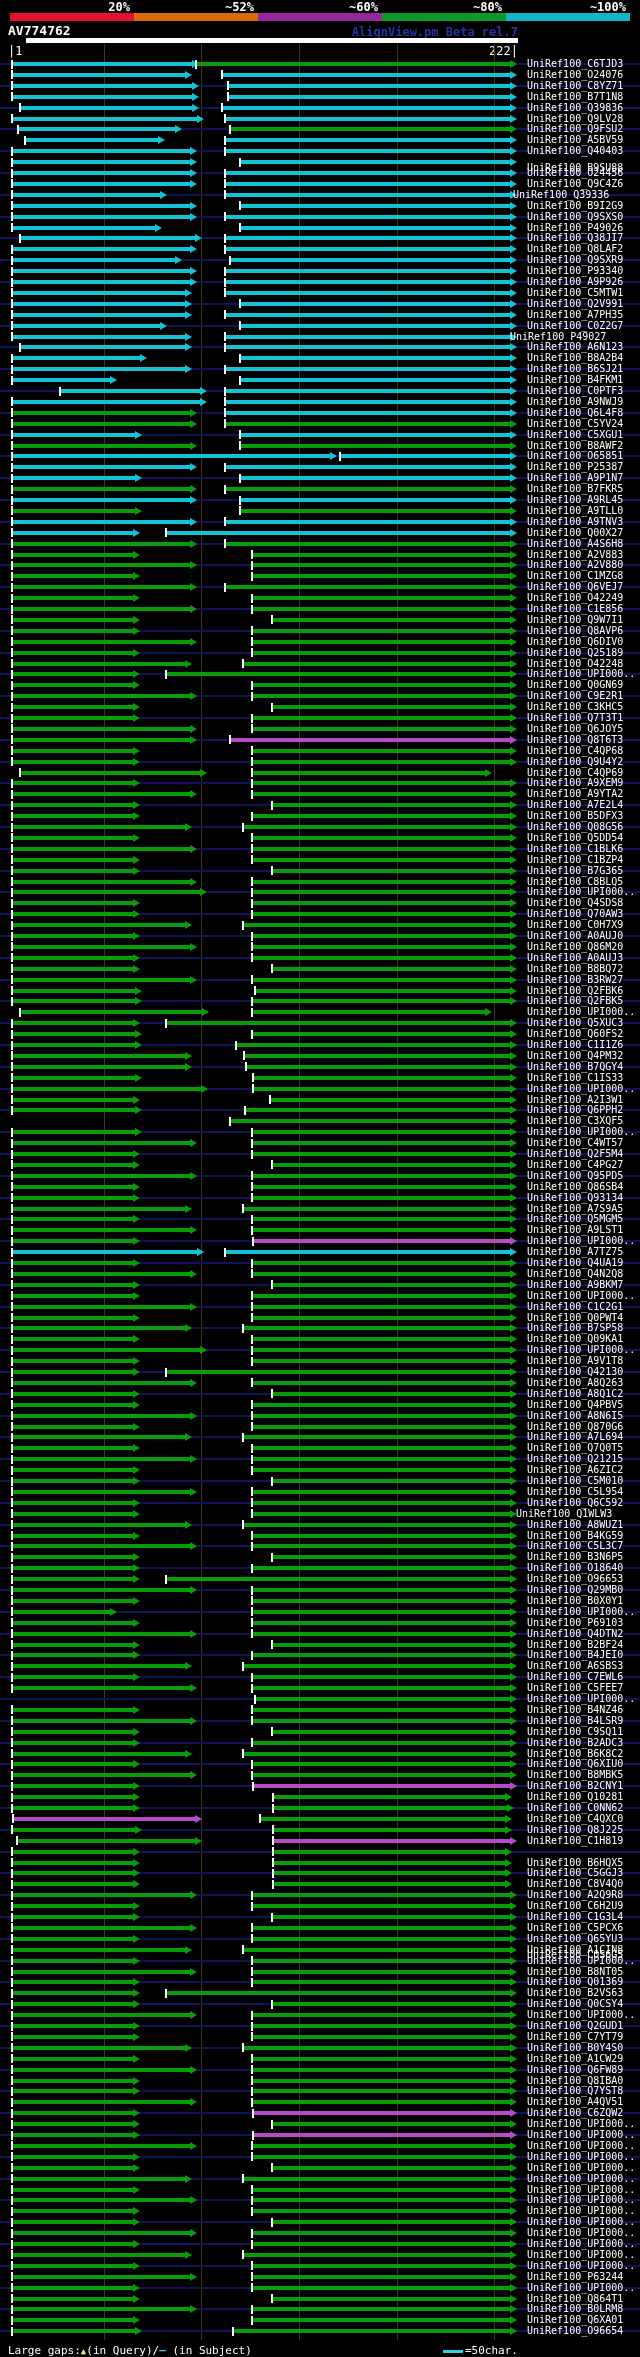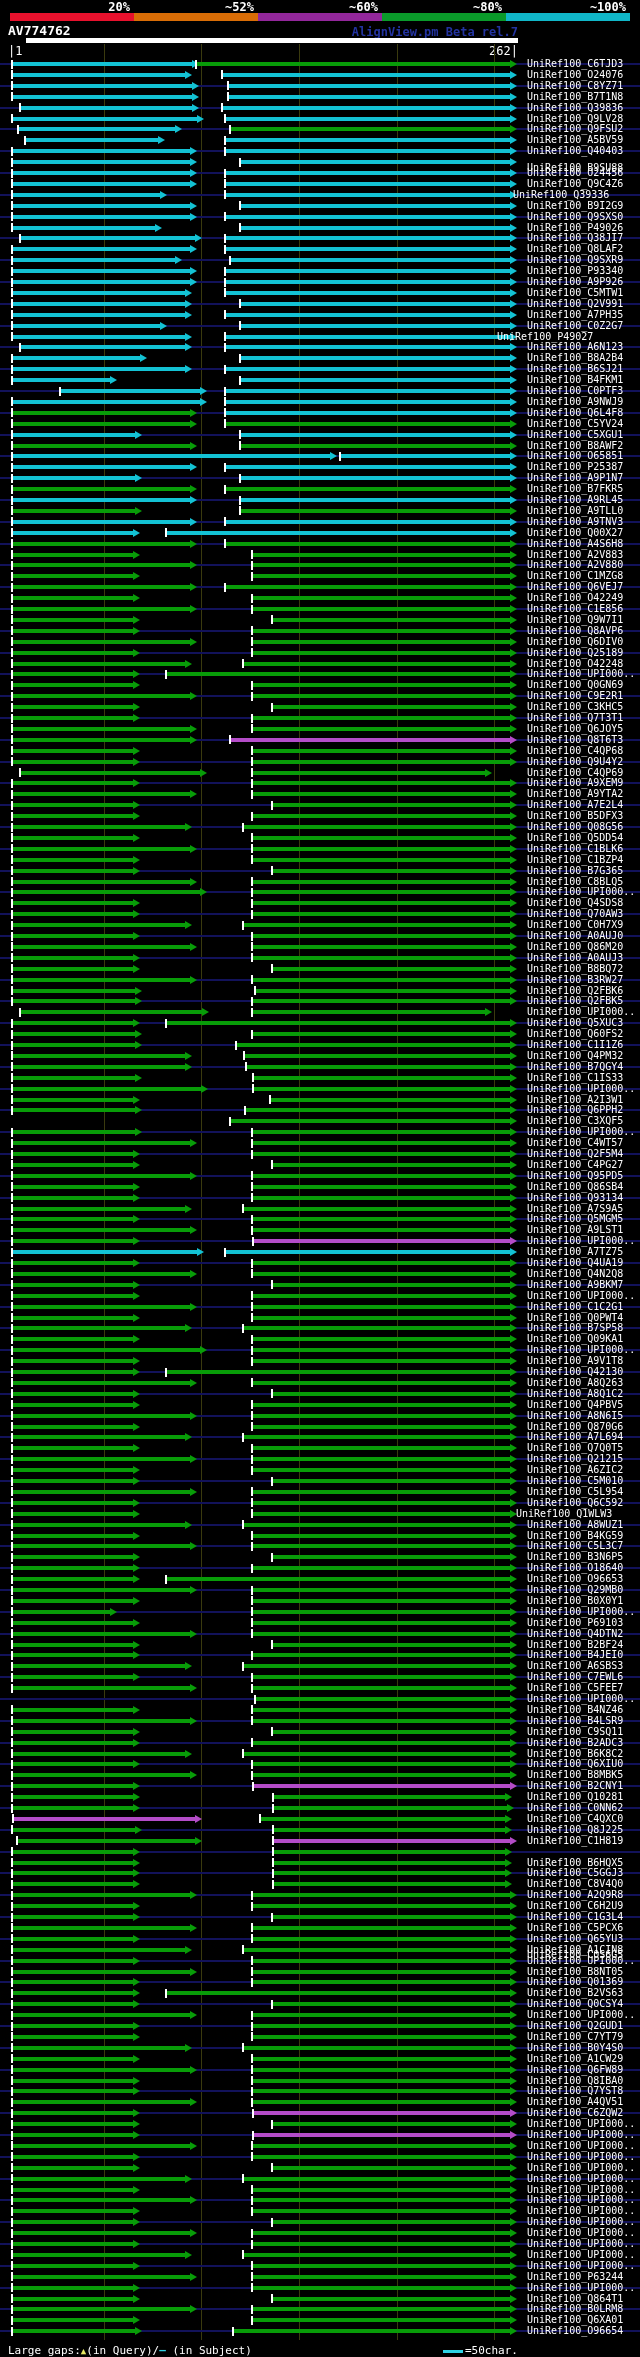--- a/index.html
+++ b/index.html
@@ -37,21 +37,21 @@
       <div class="scale-lab" style="left: 258px; width: 120px;">~60%</div>
       <div class="scale-seg" style="left: 382px; width: 124px; background: rgb(10, 154, 42);"></div>
       <div class="scale-lab" style="left: 382px; width: 120px;">~80%</div>
       <div class="scale-seg" style="left: 506px; width: 124px; background: rgb(16, 182, 200);"></div>
       <div class="scale-lab" style="left: 506px; width: 120px;">~100%</div>
     </div>
   <div id="query-id">AV774762</div>
   <div id="watermark">AlignView.pm Beta rel.7</div>
   <div id="query-bar"></div>
   <div id="ruler-start">|1</div>
-  <div id="ruler-end">262|</div>
+  <div id="ruler-end">222|</div>
   <div id="plot">
       <div class="gridline" style="left: 104px; top: 44px; height: 2296px;"></div>
       <div class="gridline" style="left: 201px; top: 44px; height: 2296px;"></div>
       <div class="gridline" style="left: 299px; top: 44px; height: 2296px;"></div>
       <div class="gridline" style="left: 397px; top: 44px; height: 2296px;"></div>
       <div class="gridline" style="left: 494px; top: 44px; height: 2296px;"></div>
       <div class="navyline" style="left: 0px; top: 63px; width: 640px;"></div>
       <div class="bar" style="left: 12px; top: 62px; width: 180px; background: rgb(19, 194, 212);"></div>
       <div class="tick" style="left: 11px; top: 59.5px;"></div>
       <div class="arrow" style="left: 192px; top: 60px; border-left: 7px solid rgb(19, 194, 212);"></div>
@@ -238,21 +238,21 @@
       <div class="bar" style="left: 240px; top: 323.6px; width: 270px; background: rgb(19, 194, 212);"></div>
       <div class="tick" style="left: 239px; top: 321.1px;"></div>
       <div class="arrow" style="left: 510px; top: 321.6px; border-left: 7px solid rgb(19, 194, 212);"></div>
       <div class="hitlabel" style="left: 527px; top: 319.6px;">UniRef100_C0Z2G7</div>
       <div class="bar" style="left: 12px; top: 334.5px; width: 173px; background: rgb(19, 194, 212);"></div>
       <div class="tick" style="left: 11px; top: 332px;"></div>
       <div class="arrow" style="left: 185px; top: 332.5px; border-left: 7px solid rgb(19, 194, 212);"></div>
       <div class="bar" style="left: 225px; top: 334.5px; width: 285px; background: rgb(19, 194, 212);"></div>
       <div class="tick" style="left: 224px; top: 332px;"></div>
       <div class="arrow" style="left: 510px; top: 332.5px; border-left: 7px solid rgb(19, 194, 212);"></div>
-      <div class="hitlabel" style="left: 497px; top: 330.5px; text-align: right;">UniRef100_P49027</div>
+      <div class="hitlabel" style="left: 510px; top: 330.5px; text-align: right;">UniRef100_P49027</div>
       <div class="navyline" style="left: 0px; top: 346.4px; width: 640px;"></div>
       <div class="bar" style="left: 20px; top: 345.4px; width: 165px; background: rgb(19, 194, 212);"></div>
       <div class="tick" style="left: 19px; top: 342.9px;"></div>
       <div class="arrow" style="left: 185px; top: 343.4px; border-left: 7px solid rgb(19, 194, 212);"></div>
       <div class="bar" style="left: 225px; top: 345.4px; width: 285px; background: rgb(19, 194, 212);"></div>
       <div class="tick" style="left: 224px; top: 342.9px;"></div>
       <div class="arrow" style="left: 510px; top: 343.4px; border-left: 7px solid rgb(19, 194, 212);"></div>
       <div class="hitlabel" style="left: 527px; top: 341.4px;">UniRef100_A6N123</div>
       <div class="bar" style="left: 12px; top: 356.3px; width: 128px; background: rgb(19, 194, 212);"></div>
       <div class="tick" style="left: 11px; top: 353.8px;"></div>

